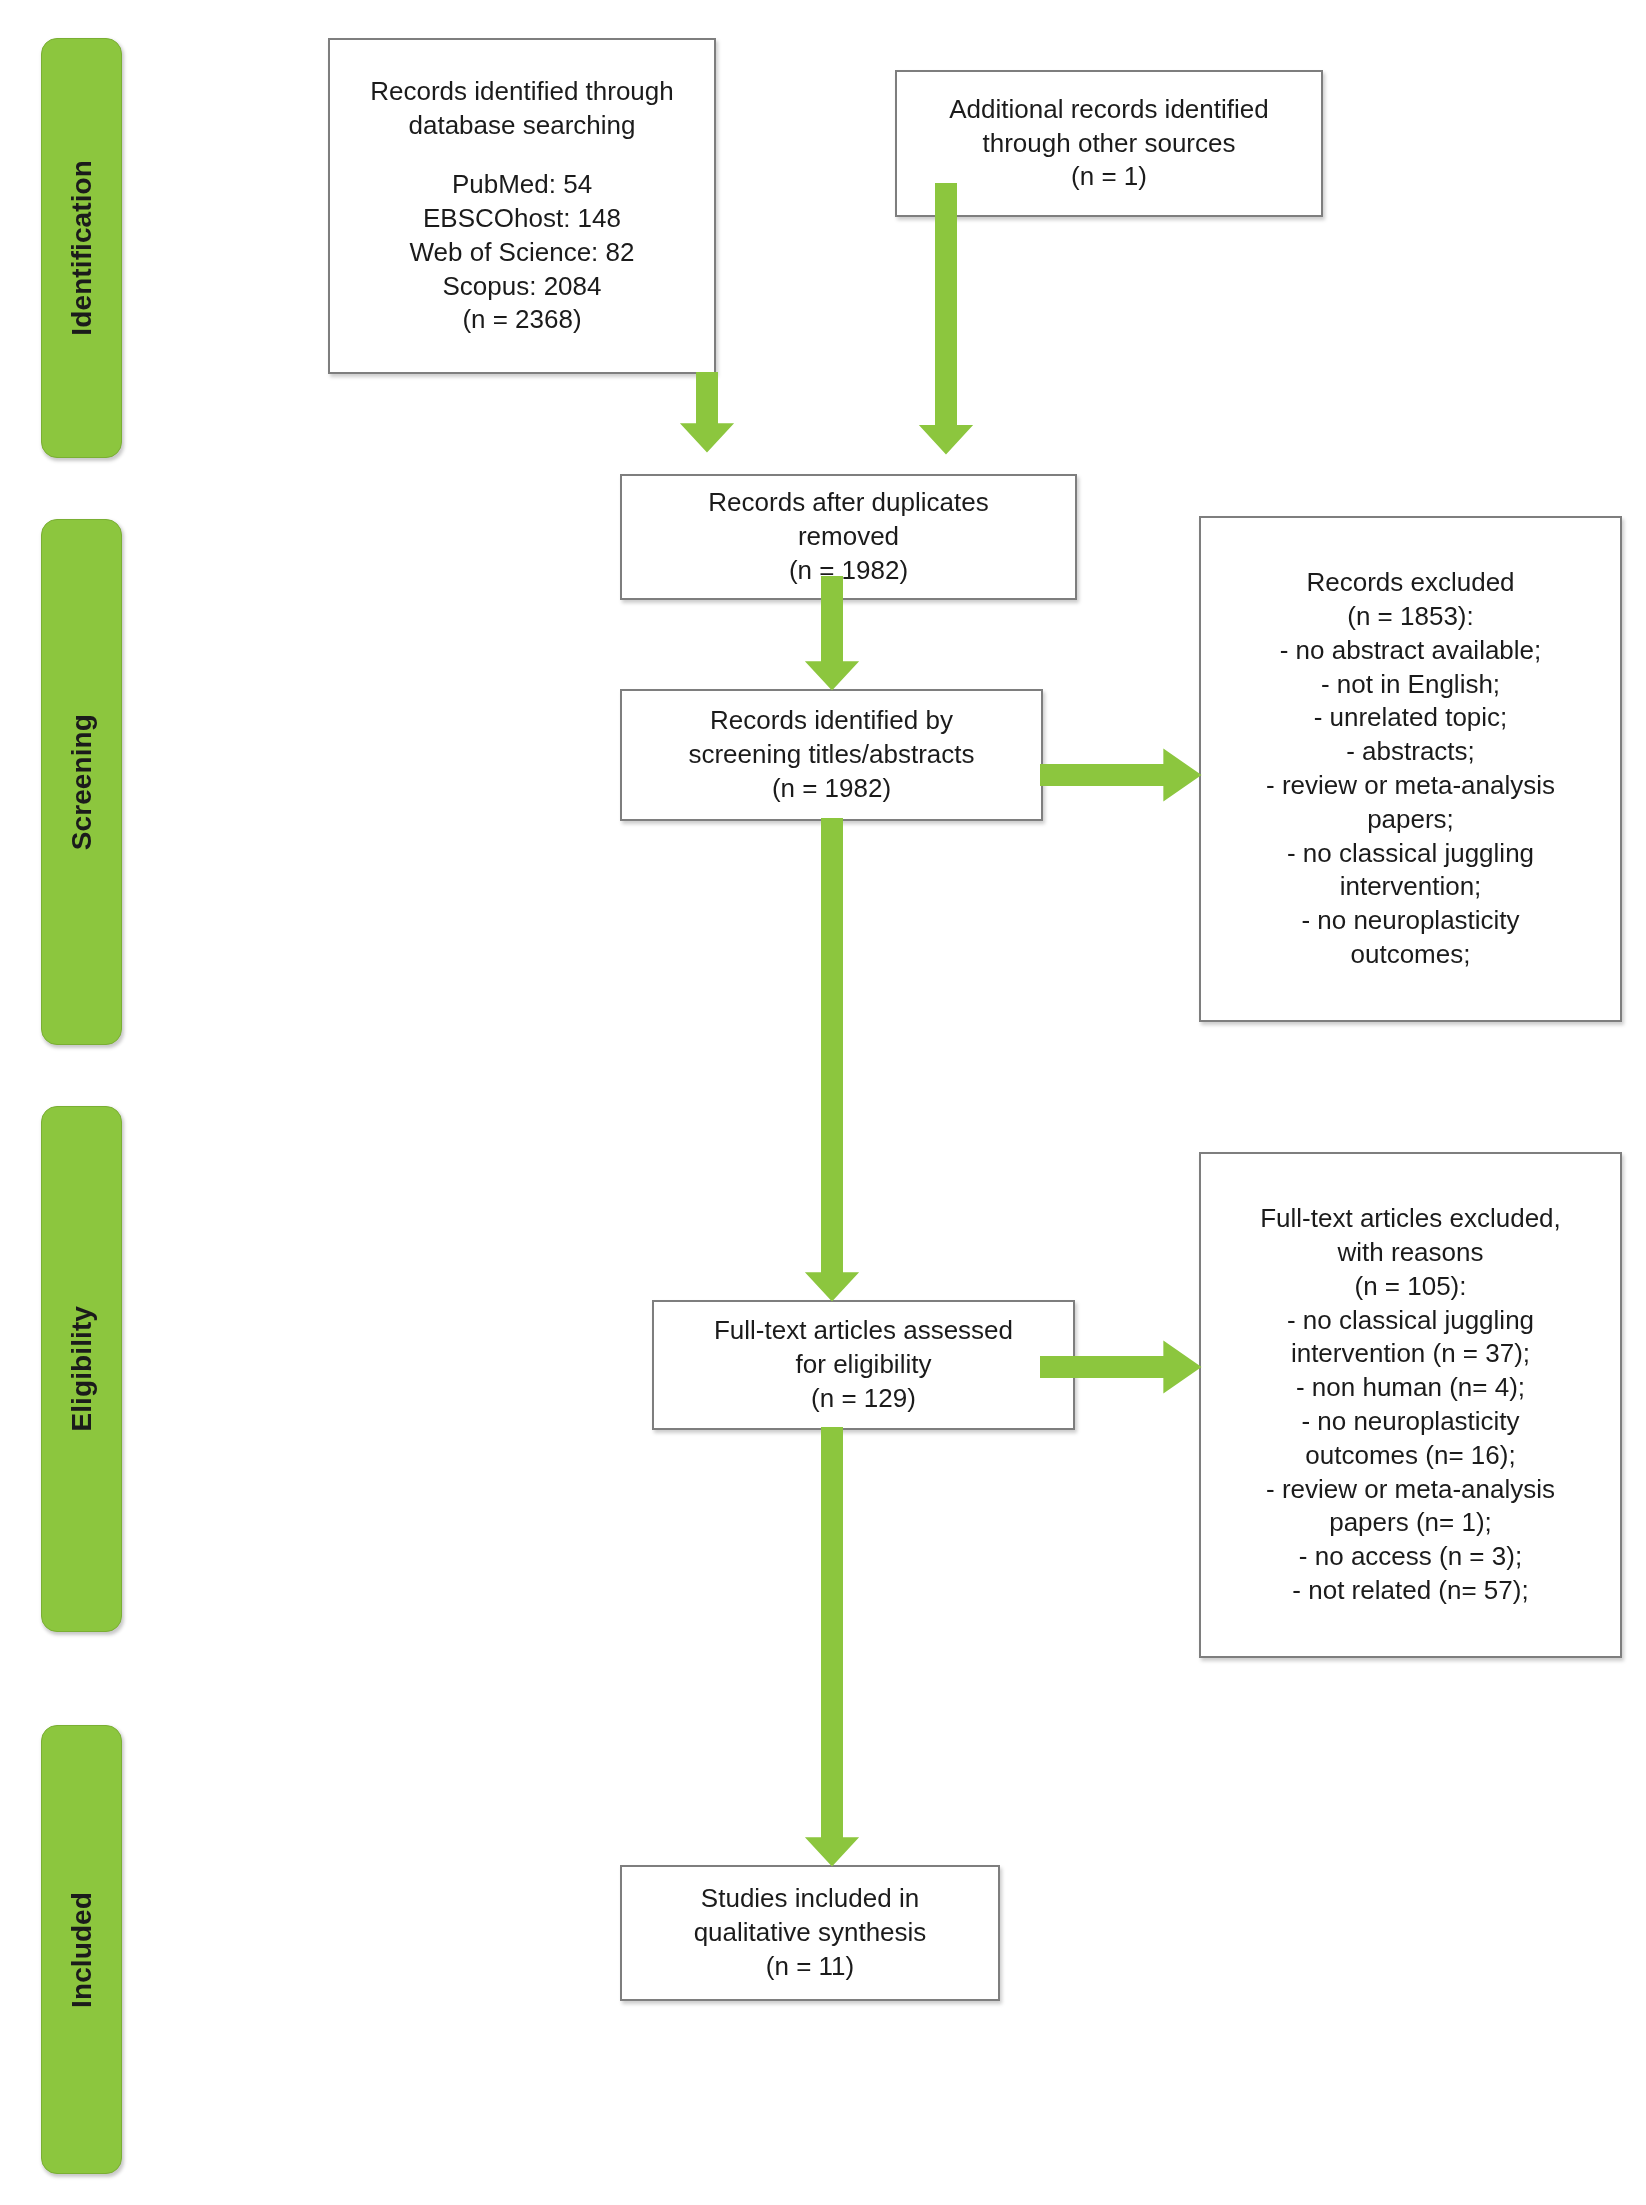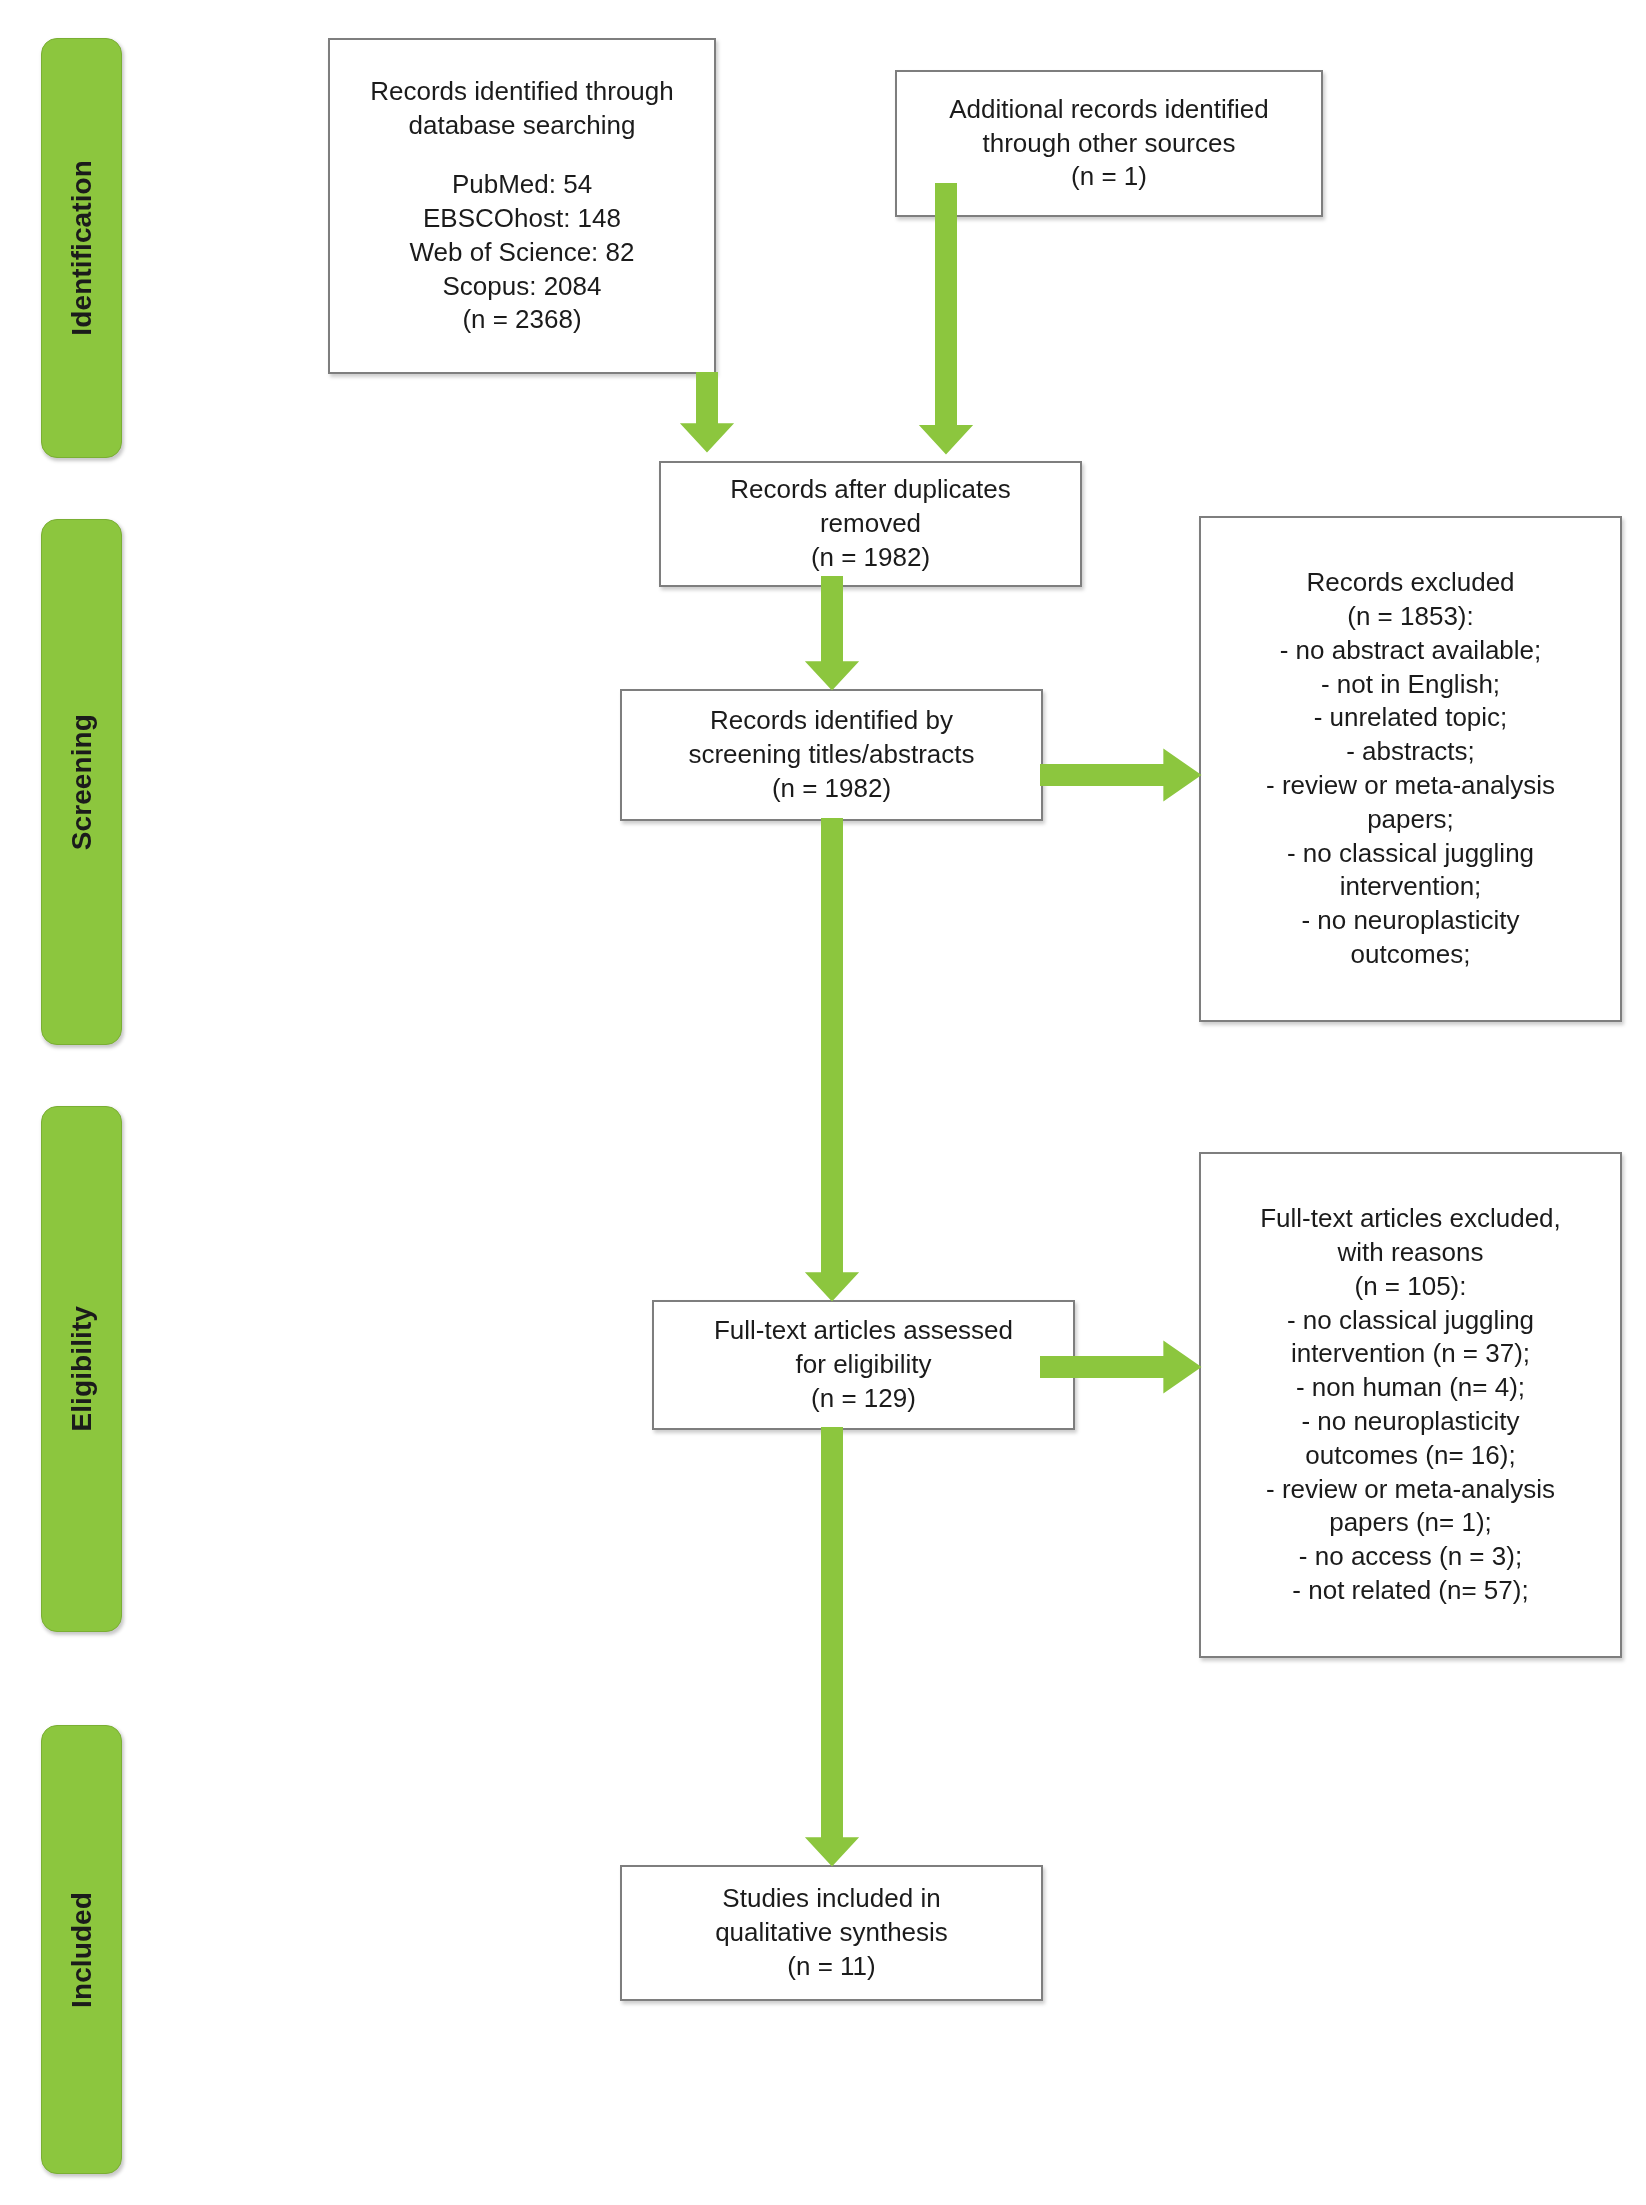--- a/index.html
+++ b/index.html
@@ -104,21 +104,21 @@
     <div class="flow-line">Scopus: 2084</div>
     <div class="flow-line">(n = 2368)</div>
   </div>
 
   <div class="flow-box" style="left:895px; top:38px; width:428px; height:147px;margin-top:32px;">
     <div class="flow-line">Additional records identified</div>
     <div class="flow-line">through other sources</div>
     <div class="flow-line">(n = 1)</div>
   </div>
 
-  <div class="flow-box" style="left:620px; top:461px; width:423px; height:126px;margin-left:39px;">
+  <div class="flow-box" style="left:620px; top:474px; width:457px; height:126px;">
     <div class="flow-line">Records after duplicates</div>
     <div class="flow-line">removed</div>
     <div class="flow-line">(n = 1982)</div>
   </div>
 
   <div class="flow-box" style="left:620px; top:689px; width:423px; height:132px;">
     <div class="flow-line">Records identified by</div>
     <div class="flow-line">screening titles/abstracts</div>
     <div class="flow-line">(n = 1982)</div>
   </div>
@@ -152,21 +152,21 @@
     <div class="flow-line">intervention (n = 37);</div>
     <div class="flow-line">- non human (n= 4);</div>
     <div class="flow-line">- no neuroplasticity</div>
     <div class="flow-line">outcomes (n= 16);</div>
     <div class="flow-line">- review or meta-analysis</div>
     <div class="flow-line">papers (n= 1);</div>
     <div class="flow-line">- no access (n = 3);</div>
     <div class="flow-line">- not related (n= 57);</div>
   </div>
 
-  <div class="flow-box" style="left:620px; top:1865px; width:423px; height:136px;">
+  <div class="flow-box" style="left:620px; top:1865px; width:380px; height:136px;">
     <div class="flow-line">Studies included in</div>
     <div class="flow-line">qualitative synthesis</div>
     <div class="flow-line">(n = 11)</div>
   </div>
 
   <div class="arrow-v" style="left:674px; top:372px; width:66px; height:82px;">
     <svg width="66" height="82" viewBox="0 0 90 112" xmlns="http://www.w3.org/2000/svg">
       <polygon points="30,0 60,0 60,70 82,70 45,110 8,70 30,70" fill="#8CC63E"></polygon>
     </svg>
   </div>

